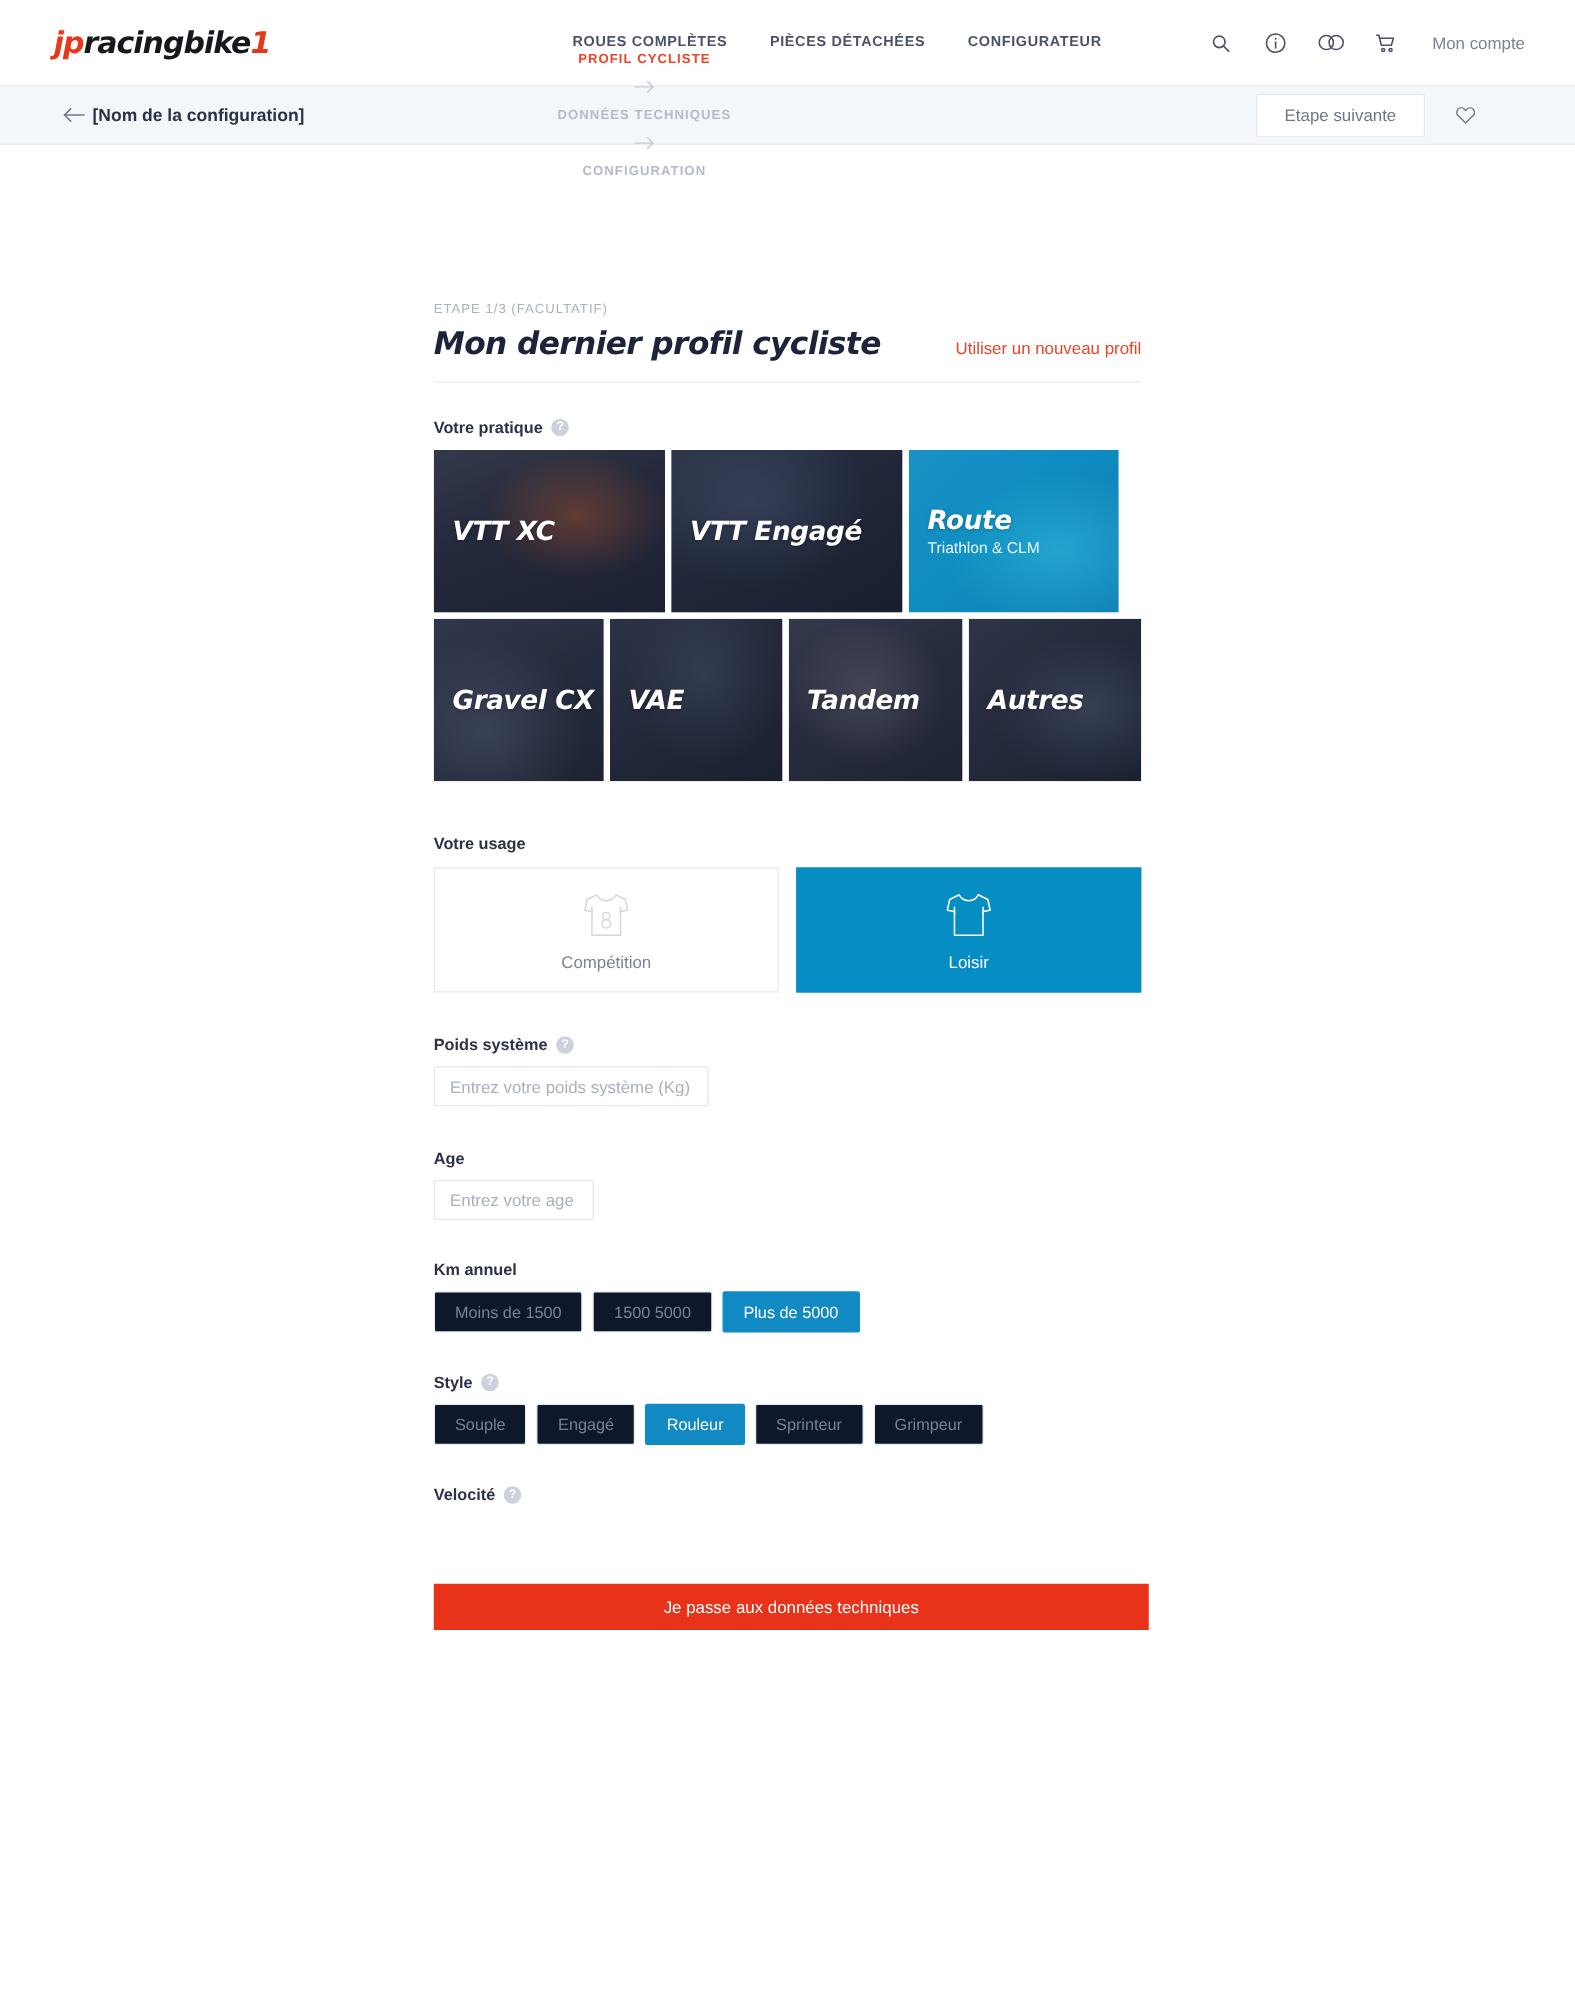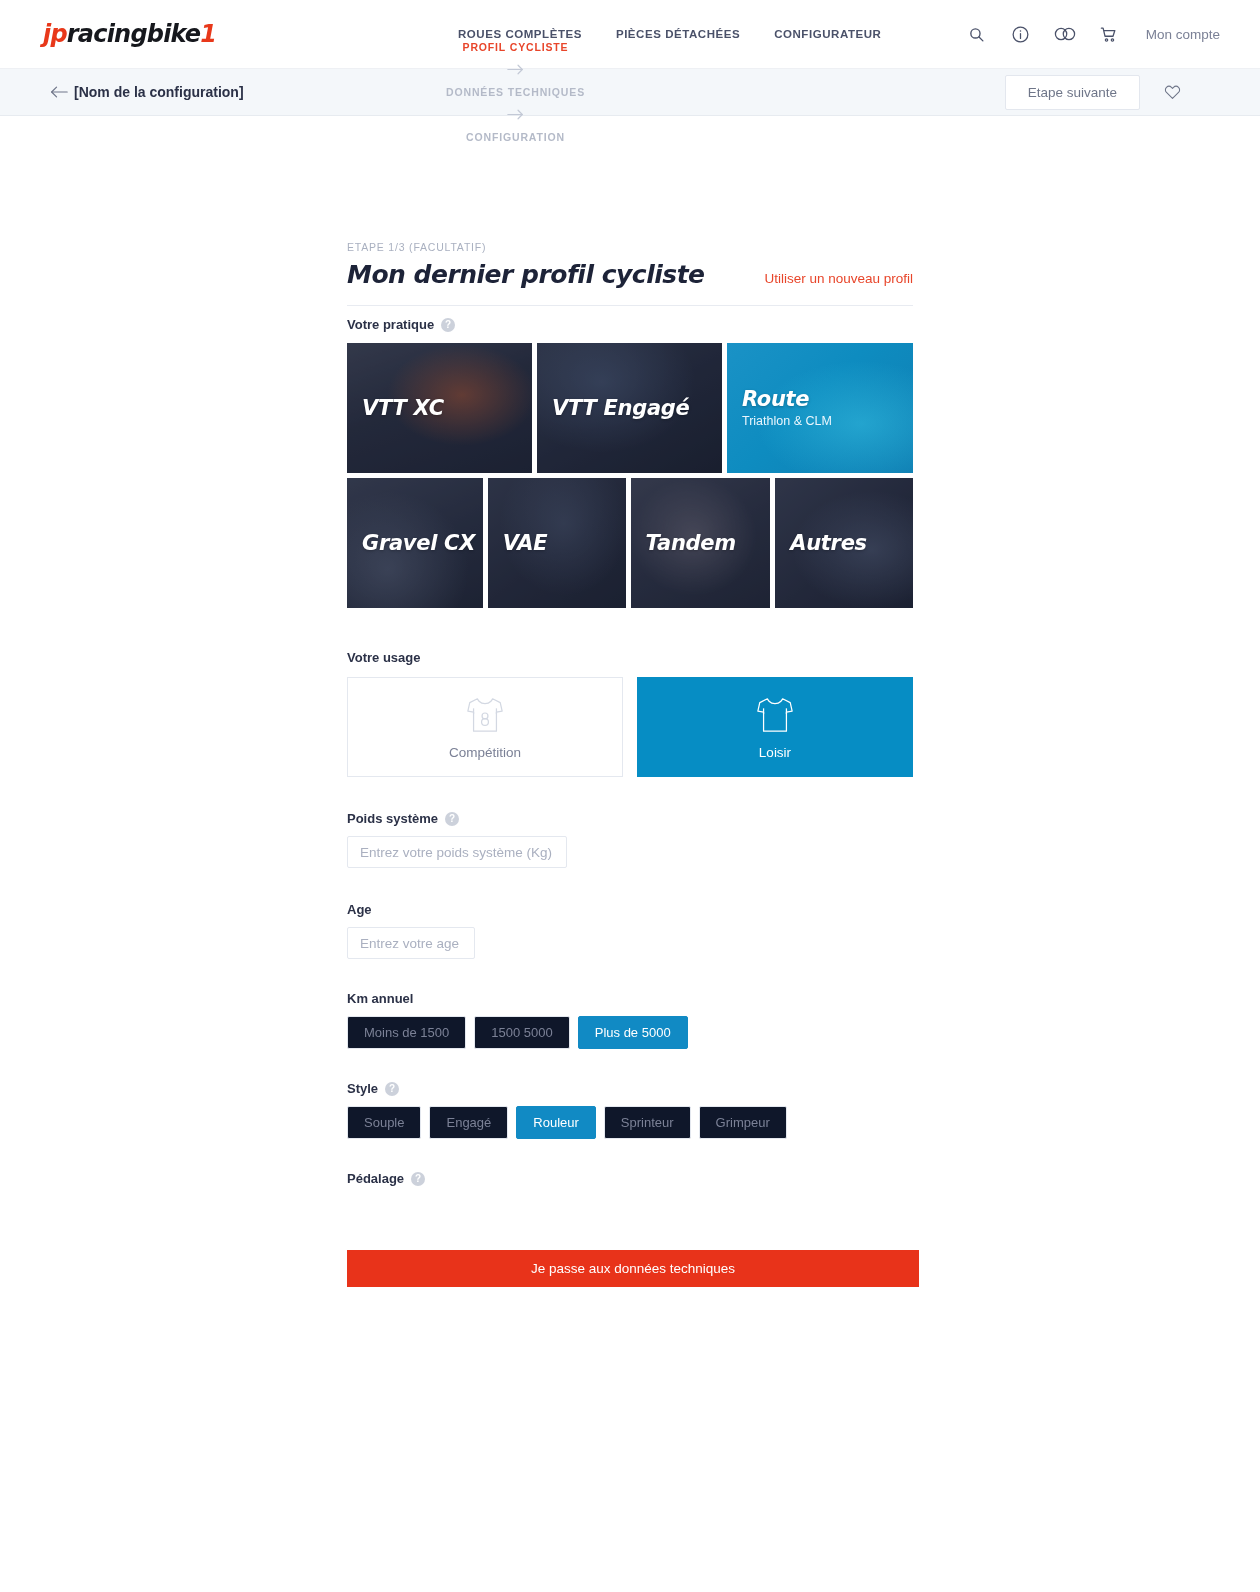--- a/index.html
+++ b/index.html
@@ -197,21 +197,21 @@
     font-size: 10px;
     font-weight: 700;
     display: flex;
     align-items: center;
     justify-content: center;
     line-height: 1;
     cursor: pointer;
   }
 
   
-  .practice-section { margin-top: 11px; }
+  .practice-section { margin-top: 28px; }
   .practice-grid { margin-top: 11px; }
   .practice-row { display: flex; gap: 5px; margin-bottom: 5px; }
   .practice-card {
     position: relative;
     height: 130px;
     overflow: hidden;
     cursor: pointer;
     display: flex;
     flex-direction: column;
     justify-content: center;
@@ -463,21 +463,21 @@
             <div class="pc-title">VTT XC</div>
           </div>
         </div>
         <div class="practice-card" style="width:185px">
           <div class="pc-bg bg-vttengage"></div>
           <div class="pc-overlay"></div>
           <div class="pc-text">
             <div class="pc-title">VTT Engagé</div>
           </div>
         </div>
-        <div class="practice-card is-selected" style="width:186px">
+        <div class="practice-card is-selected" style="width:168px">
           <div class="pc-bg bg-route"></div>
           <div class="pc-overlay"></div>
           <div class="pc-text">
             <div class="pc-title">Route</div>
             <div class="pc-sub">Triathlon &amp; CLM</div>
           </div>
         </div>
       </div>
 
       <div class="practice-row">
@@ -579,21 +579,21 @@
       <button class="choice-btn">Souple</button>
       <button class="choice-btn">Engagé</button>
       <button class="choice-btn is-selected">Rouleur</button>
       <button class="choice-btn">Sprinteur</button>
       <button class="choice-btn">Grimpeur</button>
     </div>
   </section>
 
   <section class="choice-group">
     <div class="field-label">
-      <span>Pédalage</span>
+      <span>Velocité</span>
       <span class="help-icon">?</span>
     </div>
   </section>
 
   <div class="submit-wrap">
     <button class="submit-btn">Je passe aux données techniques</button>
   </div>
 
 </main>
 

